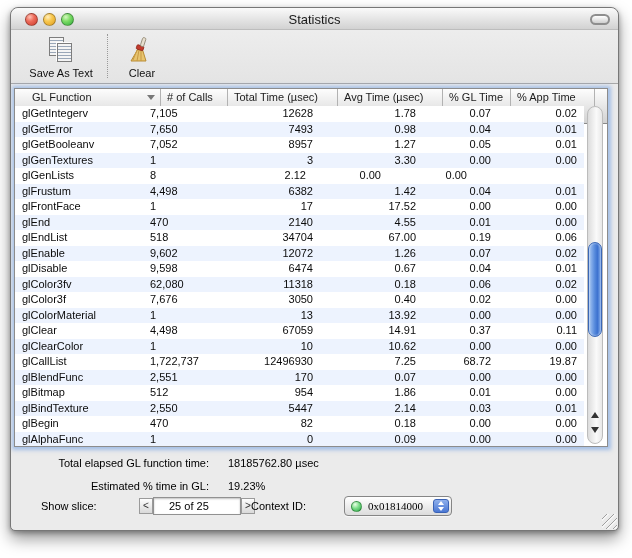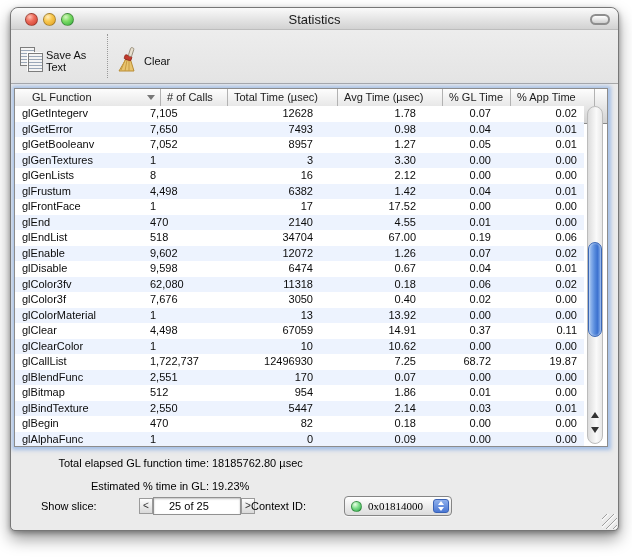--- a/index.html
+++ b/index.html
@@ -25,21 +25,21 @@
   .light.yellow { left:32px; background:radial-gradient(circle at 35% 28%,#ffeebf,#f8c84f 40%,#df9c1f); }
   .light.green  { left:50px; background:radial-gradient(circle at 35% 28%,#d6f7c0,#7edd66 40%,#2fa93c); }
   .pill { position:absolute; right:8px; top:6px; width:20px; height:11px;
     border:2px solid #8e8e8e; border-radius:6px;
     background:linear-gradient(#fff,#cfcfcf); }
 
   
   .toolbar { position:absolute; left:0; top:22px; right:0; height:54px;
     display:flex; align-items:flex-start; padding-left:8px;
     background:linear-gradient(#ededed,#e4e4e4); border-bottom:1px solid #a8a8a8; }
-  .tb-item { display:flex; flex-direction:row; align-items:center;
+  .tb-item { display:flex; flex-direction:column; align-items:center;
     padding-top:5px; height:54px; cursor:default; }
   .tb-item .tb-icon { width:30px; height:30px; display:flex; align-items:center; justify-content:center; }
   .tb-item .tb-label { font-size:11px; color:#111; margin-top:2px; }
   .tb-item.save { width:84px; }
   .tb-item.clear { width:52px; }
   .tb-divider { width:1px; height:44px; margin:4px 8px 0 4px;
     border-left:1px dotted #9a9a9a; }
 
   
   .pages { position:relative; width:26px; height:26px; }
@@ -88,21 +88,21 @@
   .varrows { position:absolute; left:0; right:0; bottom:6px; height:30px; }
   .varrow { height:15px; display:flex; align-items:center; justify-content:center; }
   .tri-up { width:0; height:0; border-left:4px solid transparent;
     border-right:4px solid transparent; border-bottom:6px solid #333; }
   .tri-down { width:0; height:0; border-left:4px solid transparent;
     border-right:4px solid transparent; border-top:6px solid #333; }
 
   
   .fline { position:absolute; left:23px; font-size:11px; color:#000; white-space:nowrap; }
   .fline .flabel { display:inline-block; width:175px; text-align:right; }
-  .fline .fvalue { margin-left:3px; }
+  .fline .fvalue { margin-left:19px; }
   .fline.f1 { top:449px; }
   .fline.f2 { top:472px; }
 
   .controls { position:absolute; left:0; top:488px; right:0; height:22px; font-size:11px; color:#000; }
   .ctl-label { position:absolute; top:4px; white-space:nowrap; }
   .lbl-slice { left:30px; width:95px; }
   .lbl-context { left:240px; width:80px; text-align:left; }
   .stepbtn { position:absolute; top:2px; width:14px; height:16px;
     background:linear-gradient(#fefefe,#d9d9d9); border:1px solid #9a9a9a;
     font-size:10px; line-height:14px; text-align:center; color:#333; cursor:default; }
@@ -215,21 +215,20 @@
             <div class="tcell c0">glGenTextures</div>
             <div class="tcell c1">1</div>
             <div class="tcell c2">3</div>
             <div class="tcell c3">3.30</div>
             <div class="tcell c4">0.00</div>
             <div class="tcell c5">0.00</div>
           </div>
           <div class="trow">
             <div class="tcell c0">glGenLists</div>
             <div class="tcell c1">8</div>
-            <div class="tcell c2">16</div>
             <div class="tcell c3">2.12</div>
             <div class="tcell c4">0.00</div>
             <div class="tcell c5">0.00</div>
           </div>
           <div class="trow alt">
             <div class="tcell c0">glFrustum</div>
             <div class="tcell c1">4,498</div>
             <div class="tcell c2">6382</div>
             <div class="tcell c3">1.42</div>
             <div class="tcell c4">0.04</div>

